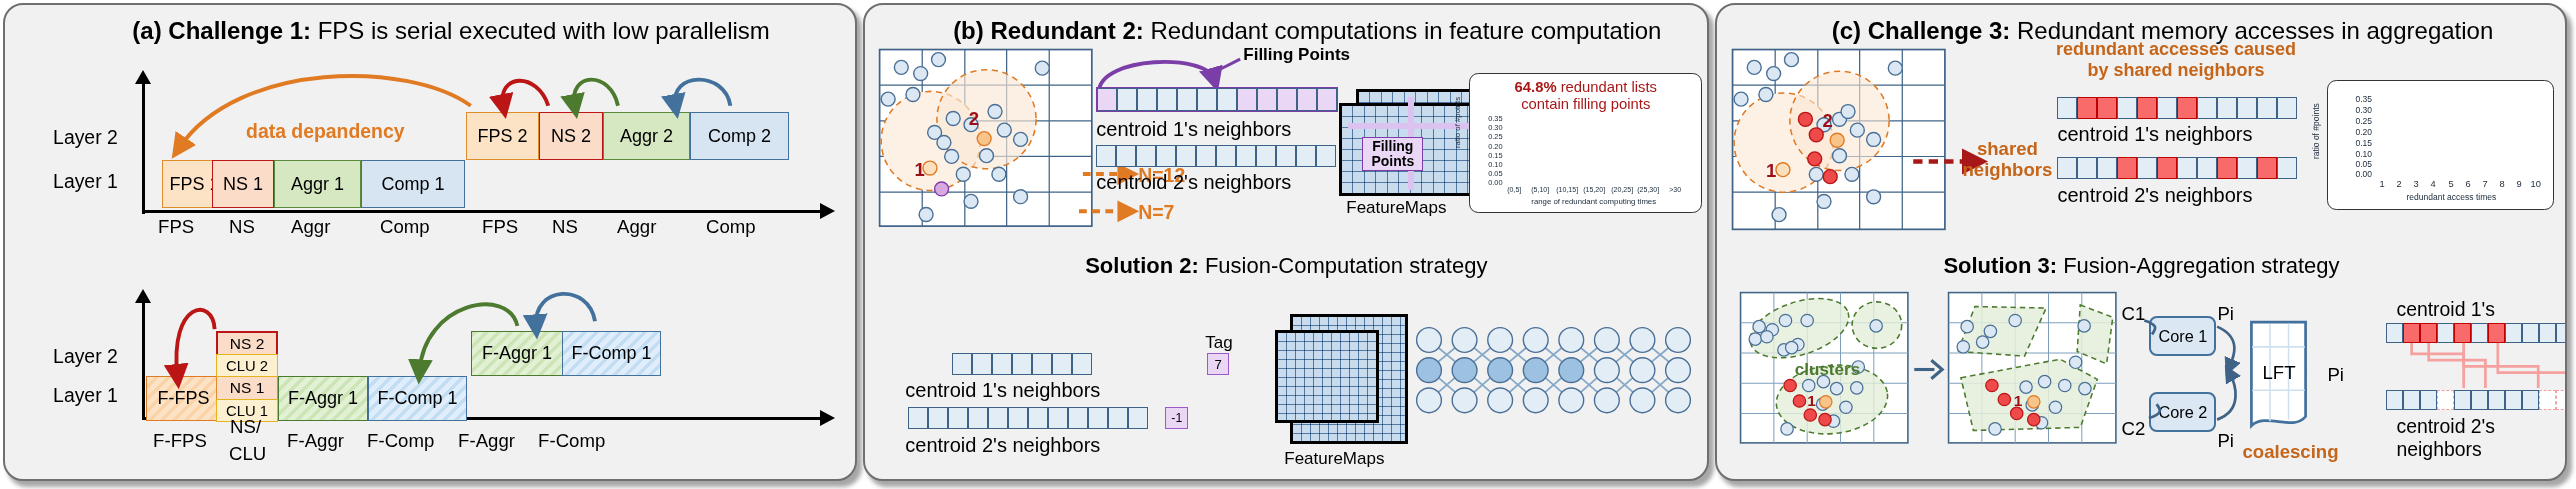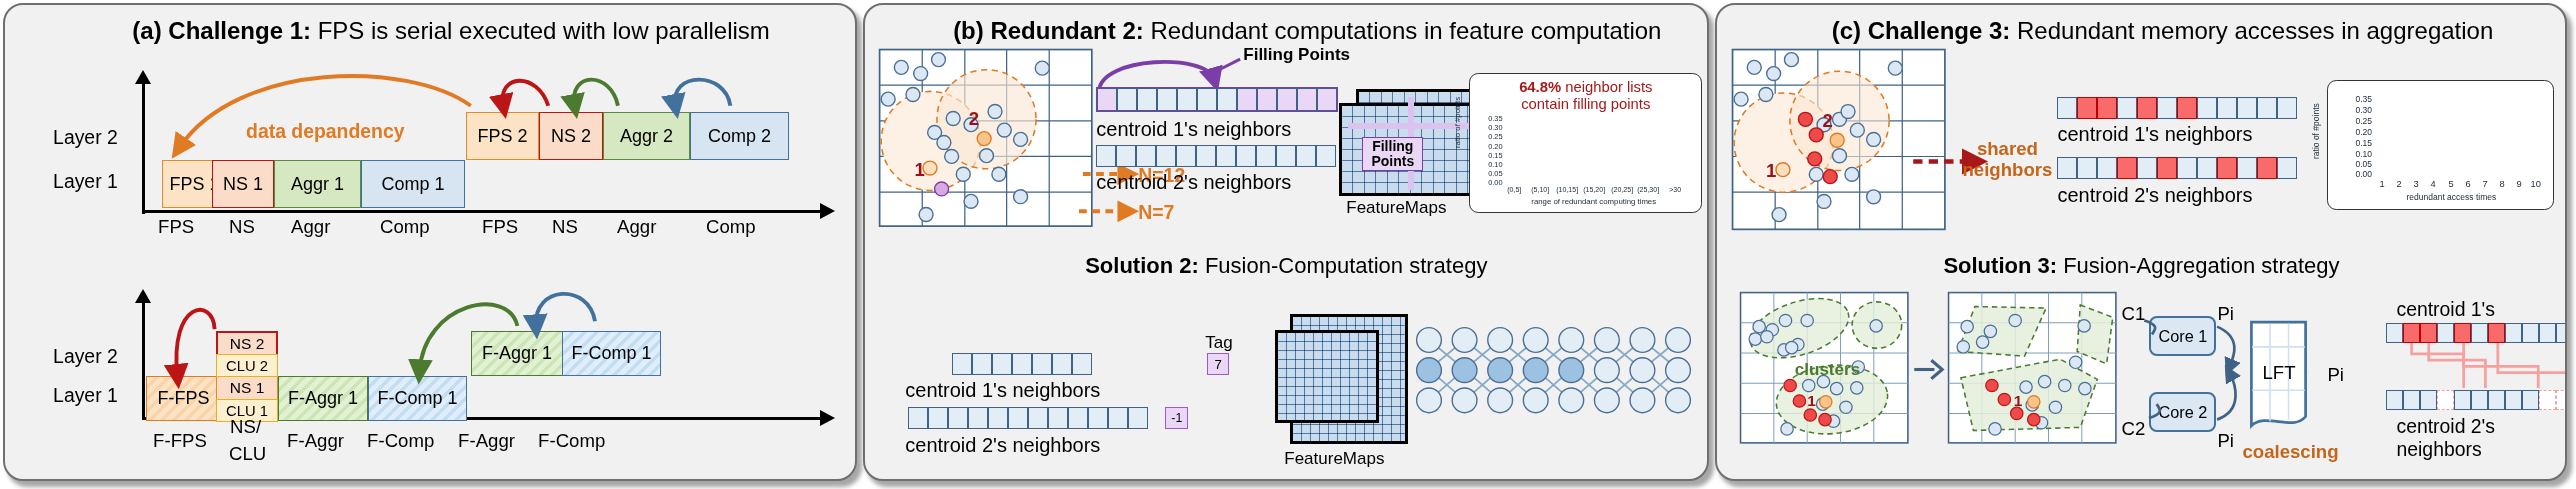--- a/index.html
+++ b/index.html
@@ -303,21 +303,21 @@
            repeating-linear-gradient(to bottom,#e2edf6 0 10px,#5b82a8 10px 11px);
            background-blend-mode:multiply; border:3.9px solid #000;"></div>
       <div class="abs" style="left:483px; top:118px; width:124px; height:6.2px; background:#dcc2ef;"></div>
       <div class="abs" style="left:543px; top:92px; width:6.2px; height:93px; background:#dcc2ef;"></div>
       <div class="abs" style="left:497px; top:132px; width:61px; height:34px; background:#e9d7f5; border:1.6px solid #7b3ea8; display:flex; align-items:center; justify-content:center; font-size:14px; font-weight:bold; line-height:1.05; text-align:center;">Filling<br>Points</div>
     </div>
     <div class="abs" style="left:481px; top:193px; font-size:17px;">FeatureMaps</div>
 
     <div class="chartbox" style="left:604px; top:68px; width:233px; height:140px;">
       <div class="redcap" style="left:0; right:0; top:5.4px; font-size:14.8px;">
-        <b>64.8%</b><span> neighbor lists</span><br>
+        <b>64.8%</b><span> redundant lists</span><br>
         <span>contain filling points</span>
       </div>
 
 
       <div class="tickl" style="left:9.3px; top:40px; width:23px;">0.35</div>
       <div class="tickl" style="left:9.3px; top:49px; width:23px;">0.30</div>
       <div class="tickl" style="left:9.3px; top:58px; width:23px;">0.25</div>
       <div class="tickl" style="left:9.3px; top:68px; width:23px;">0.20</div>
       <div class="tickl" style="left:9.3px; top:77px; width:23px;">0.15</div>
       <div class="tickl" style="left:9.3px; top:86px; width:23px;">0.10</div>
@@ -508,20 +508,24 @@
           <path d="M0,0 L5.6,2.8 L0,5.6 z" fill="#a81818"></path>
           </marker>
       </defs>
       <line x1="4" y1="20" x2="82" y2="20" stroke="#a81818" stroke-width="6" stroke-dasharray="12 8" marker-end="url(#arrDR)"></line>
     </svg>
     <div class="abs" style="left:245px; top:134px; font-size:18.6px; font-weight:bold; color:#c5651a; line-height:1.1; text-align:center;">
       <span>shared</span><br>
       <span>neighbors</span>
     </div>
 
+    <div class="orgcap" style="left:311px; top:34px; width:295px; font-size:18px;">
+      <span>redundant accesses caused</span><br>
+      <span>by shared neighbors</span>
+    </div>
 
     <div class="abs" style="left:340px; top:92px;">
       <div class="cellrow" style="position:relative; display:flex;">
         <i style="width:20px;height:22px;"></i>
         <i style="width:20px;height:22px;background:#f96b6b;border-color:#c00000;"></i>
         <i style="width:20px;height:22px;background:#f96b6b;border-color:#c00000;"></i>
         <i style="width:20px;height:22px;"></i>
         <i style="width:20px;height:22px;background:#f96b6b;border-color:#c00000;"></i>
         <i style="width:20px;height:22px;"></i>
         <i style="width:20px;height:22px;background:#f96b6b;border-color:#c00000;"></i>

